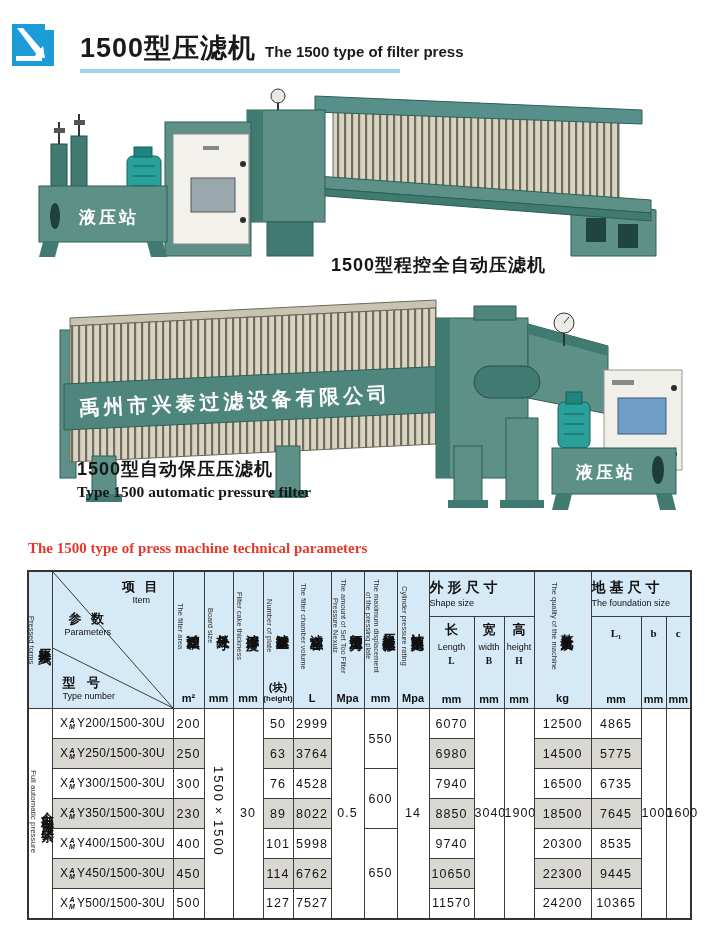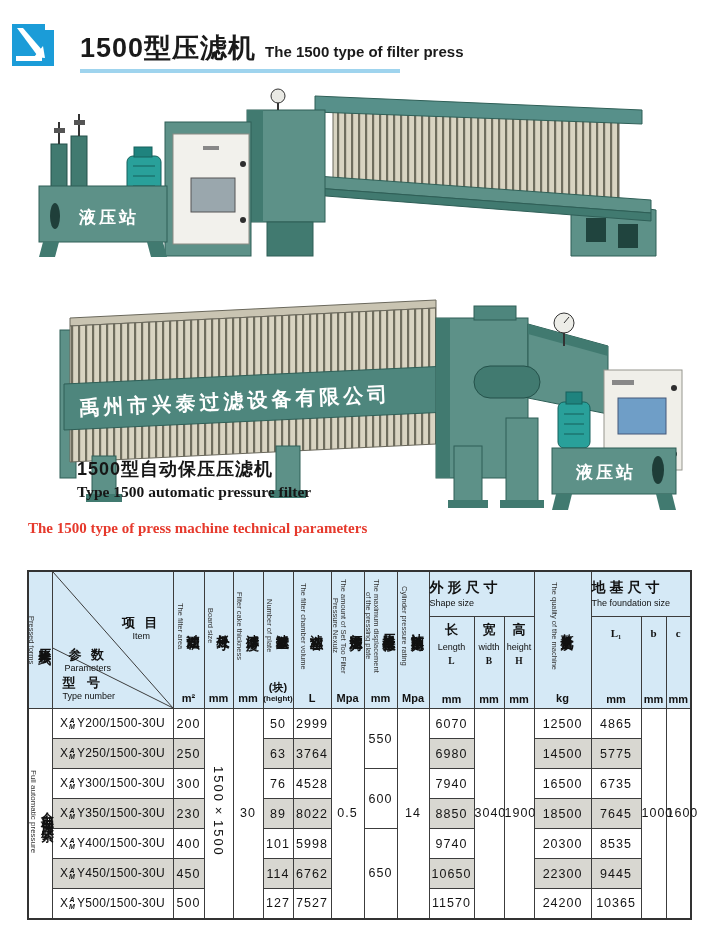--- a/index.html
+++ b/index.html
@@ -20,42 +20,42 @@
   .fig2{position:absolute;left:8px;top:296px;width:685px;height:218px;}
   .cap-zh{position:absolute;font-size:18px;font-weight:bold;letter-spacing:1px;color:#161616;}
   .cap-en{position:absolute;font-family:"Liberation Serif",serif;font-weight:bold;font-size:15.5px;color:#161616;}
   .cap1-zh{left:331px;top:253px;}
   .cap1-en{left:323px;top:277px;}
   .cap2-zh{left:77px;top:457px;}
   .cap2-en{left:77px;top:483px;}
 
   
   .sec-zh{position:absolute;left:28px;top:517px;font-size:15px;font-weight:bold;letter-spacing:1px;color:#e6392c;}
-  .sec-en{position:absolute;left:28px;top:520px;font-family:"Liberation Serif",serif;font-weight:bold;font-size:15px;color:#e6392c;}
+  .sec-en{position:absolute;left:28px;top:540px;font-family:"Liberation Serif",serif;font-weight:bold;font-size:15px;color:#e6392c;}
 
   
   table.params{position:absolute;left:27px;top:570px;width:663px;border-collapse:collapse;table-layout:fixed;}
   table.params th,table.params td{border:1px solid #3c3c3c;padding:0;vertical-align:middle;}
   table.params{border:2px solid #333;}
   thead th{background:#d5e9f6;font-weight:normal;}
   thead tr.hrow1{height:45px;}
   thead tr.hrow2{height:90px;}
   tbody tr{height:30px;}
 
   .hwrap{height:130px;display:flex;flex-direction:column;align-items:center;justify-content:space-between;padding:3px 0 3px;}
   .vtext{writing-mode:vertical-rl;text-orientation:mixed;height:102px;}
   .vzh{display:block;font-size:13px;font-weight:bold;letter-spacing:1px;color:#111;}
   .ven{display:block;font-size:7.5px;line-height:8px;color:#333;letter-spacing:0;}
   .unit{font-size:11px;font-weight:bold;text-align:center;line-height:11px;padding-bottom:1px;}
   .unit-small{font-size:8px;font-weight:bold;}
 
   
   .corner{position:relative;}
   .corner svg{position:absolute;left:0;top:0;width:100%;height:100%;}
-  .lab{position:absolute;line-height:1.15;text-align:center;margin-top:36px;}
+  .lab{position:absolute;line-height:1.15;text-align:center;}
   .lab .lzh{font-size:13px;font-weight:bold;letter-spacing:3px;display:block;}
   .lab .len{font-size:9px;display:block;letter-spacing:0;}
   .lab-item{top:8px;right:12px;}
   .lab-params{top:40px;left:12px;}
   .lab-type{bottom:7px;left:10px;text-align:left;}
   .lab-type .lzh{letter-spacing:4px;}
 
   
   .gwrap{display:flex;flex-direction:column;align-items:flex-start;justify-content:center;gap:1px;}
   .gzh{font-size:14px;font-weight:bold;letter-spacing:4px;}
@@ -154,20 +154,21 @@
       <rect x="39" y="42" width="11" height="5" fill="#555"></rect>
       <rect x="59" y="34" width="11" height="5" fill="#555"></rect>
 
       <rect x="24" y="100" width="128" height="56" fill="#5d9188" stroke="#2f5f57"></rect>
       <ellipse cx="40" cy="130" rx="5" ry="13" fill="#1f3f3a"></ellipse>
       <text x="94" y="137" text-anchor="middle" font-size="17" font-weight="bold" letter-spacing="3" fill="#ffffff">液压站</text>
       <polygon points="28,156 44,156 40,171 24,171" fill="#417a70"></polygon>
       <polygon points="132,156 148,156 152,171 136,171" fill="#417a70"></polygon>
     </svg>
   </div>
+  <div class="cap-zh cap1-zh">1500型程控全自动压滤机</div>
 
   <div class="fig2">
     <svg viewBox="0 0 685 218" width="685" height="218">
 
       <rect x="52" y="34" width="16" height="148" fill="#5d9188" stroke="#2f5f57"></rect>
 
       <polygon points="62,22 428,4 428,12 62,30" fill="#c9c4b2" stroke="#6a685c"></polygon>
       <polygon points="62,30 428,12 428,148 62,166" fill="url(#plateP2)" stroke="#6a685c"></polygon>
       <defs>
         <pattern id="plateP2" width="7" height="12" patternUnits="userSpaceOnUse">

